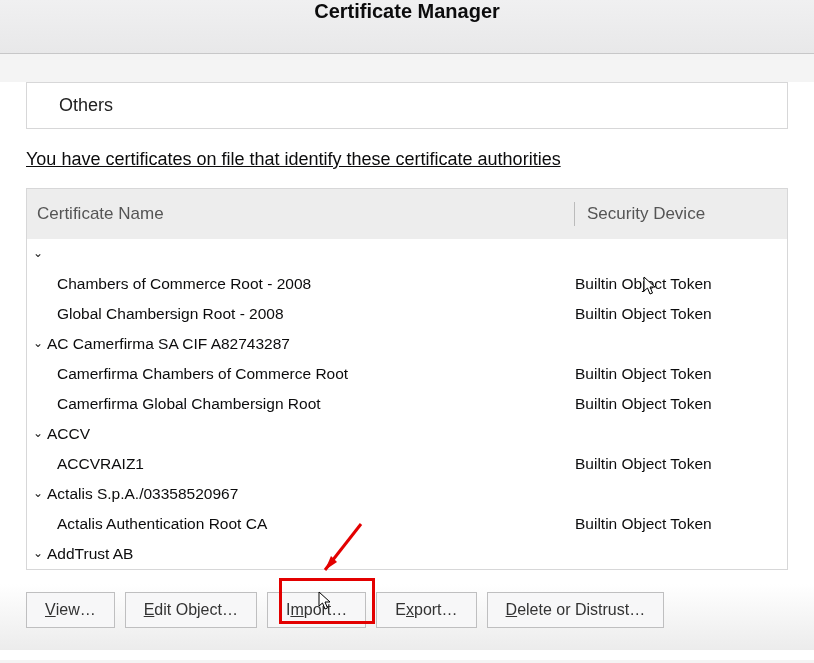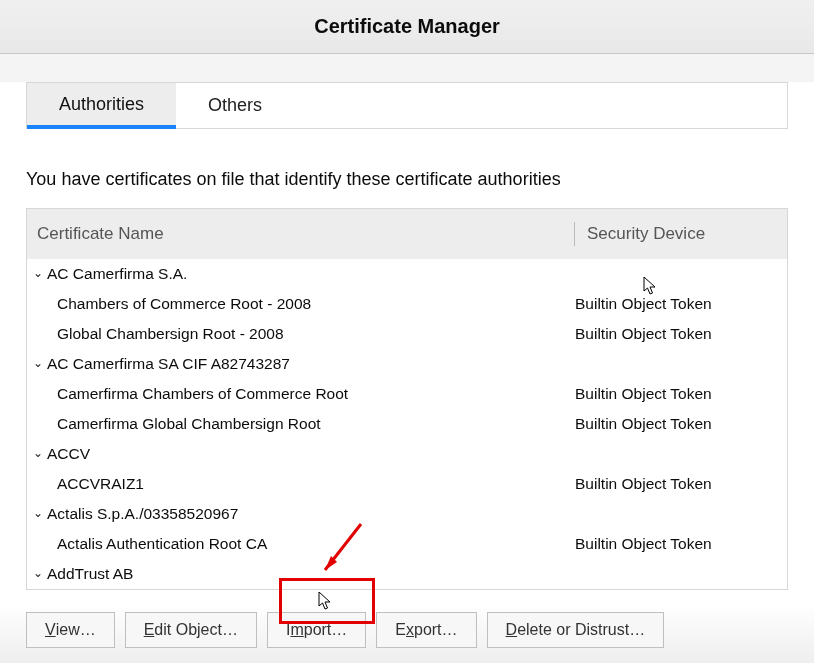--- a/index.html
+++ b/index.html
@@ -10,21 +10,21 @@
     background: #f4f4f4;
     width: 814px;
     height: 663px;
     overflow: hidden;
   }
   .dialog-header {
     height: 54px;
     background: linear-gradient(#f0f0f1, #e8e8e9);
     border-bottom: 1px solid #c7c7c8;
     display: flex;
-    align-items: center;
+    align-items: flex-start;
     justify-content: center;
     font-size: 20px;
     font-weight: 600;
   }
   .content {
     padding: 0 26px 10px 26px;
     background: #fff;
   }
   .tabstrip {
     display: flex;
@@ -44,21 +44,22 @@
     cursor: pointer;
   }
   .tab.active {
     background: #ededed;
     border-bottom: 4px solid #1a84ff;
     margin-bottom: -1px;
     color: #111;
   }
   .desc {
     font-size: 18px;
-    margin: 40px 0 18px 0;
+    margin: 20px 0 18px 0;
+    text-decoration: underline;
   }
   .table-wrap {
     border: 1px solid #d7d7d8;
     margin-bottom: 14px;
   }
   .table-head {
     display: flex;
     background: #ededed;
     height: 50px;
     align-items: center;
@@ -153,36 +154,34 @@
 </head>
 <body>
 
 <div class="dialog-header">
   <span>Certificate Manager</span>
 </div>
 
 <div class="content">
 
   <div class="tabstrip">
-    <div class="tab active">Authorities</div>
     <div class="tab">Others</div>
   </div>
 
   <div class="desc">You have certificates on file that identify these certificate authorities</div>
 
   <div class="table-wrap">
     <div class="table-head">
       <div class="th-name">Certificate Name</div>
       <div class="th-sep"></div>
       <div class="th-device">Security Device</div>
     </div>
     <div class="tbody" id="tbody">
         <div class="tree-group">
           <span class="exp">⌄</span>
-          <span class="col-name">AC Camerfirma S.A.</span>
           <span class="col-device"></span>
         </div>
         <div class="tree-row">
           <span class="col-name">Chambers of Commerce Root - 2008</span>
           <span class="col-device">Builtin Object Token</span>
         </div>
         <div class="tree-row">
           <span class="col-name">Global Chambersign Root - 2008</span>
           <span class="col-device">Builtin Object Token</span>
         </div>

